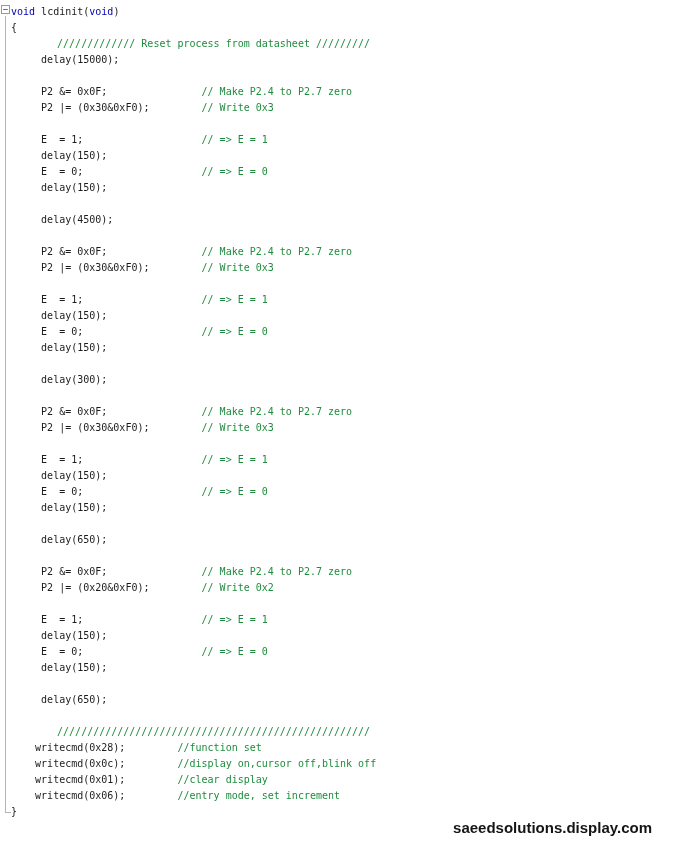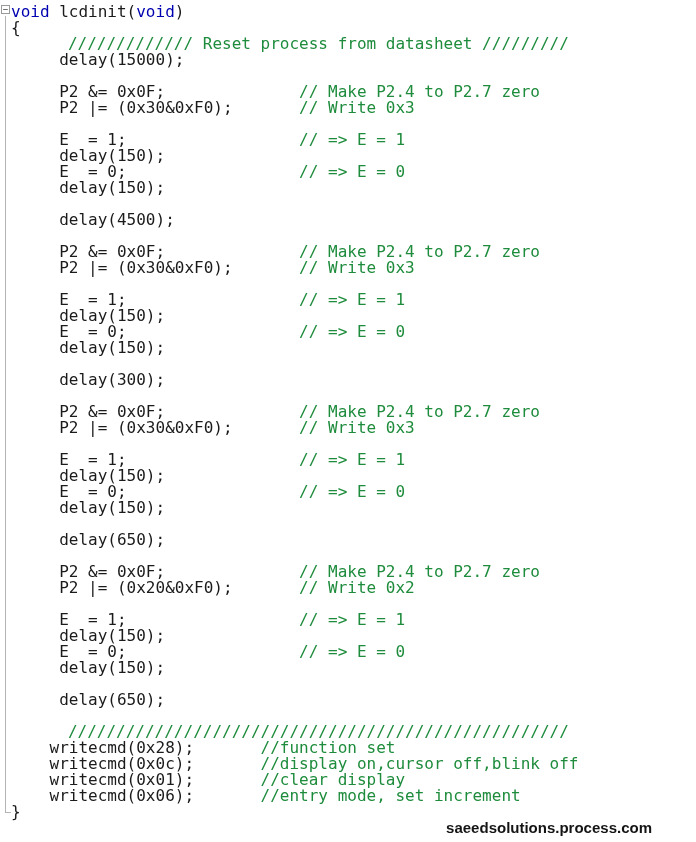--- a/index.html
+++ b/index.html
@@ -5,21 +5,21 @@
   html,body{margin:0;padding:0}
   body{
     width:696px;height:842px;
     background:#ffffff;
     position:relative;
     overflow:hidden;
   }
   .code{
     position:absolute;left:11px;top:4px;margin:0;
     font-family:"DejaVu Sans Mono","Liberation Mono",monospace;
-    font-size:16px;line-height:16px;
+    font-size:10px;line-height:16px;
     color:var(--plain,#1b1b1b);
   }
   .line{height:16px;white-space:pre;}
   .k{color:var(--keyword,#0000b0);}
   .c{color:var(--comment,#1e8c3c);margin-left:28px;}
   .p{color:var(--plain,#1b1b1b);}
   .fold-box{
     position:absolute;left:1px;top:5px;width:9px;height:9px;
     border:1px solid #9a9a9a;background:#fff;box-sizing:border-box;
     font-family:"DejaVu Sans Mono","Liberation Mono",monospace;
@@ -44,13 +44,13 @@
 <body>
 
 <div class="fold-box">
   <span>−</span>
 </div>
 <div class="fold-line"></div>
 <div class="fold-tick"></div>
 
 <pre class="code"><div class="line"><span class="k">void</span><span class="p"> lcdinit(</span><span class="k">void</span><span class="p">)</span></div><div class="line"><span class="p">{</span></div><div class="line"><span class="p">   </span><span class="c">///////////// Reset process from datasheet /////////</span></div><div class="line"><span class="p">     delay(15000);</span></div><div class="line"></div><div class="line"><span class="p">     P2 &amp;= 0x0F;           </span><span class="c">// Make P2.4 to P2.7 zero</span></div><div class="line"><span class="p">     P2 |= (0x30&amp;0xF0);    </span><span class="c">// Write 0x3</span></div><div class="line"></div><div class="line"><span class="p">     E  = 1;               </span><span class="c">// =&gt; E = 1</span></div><div class="line"><span class="p">     delay(150);</span></div><div class="line"><span class="p">     E  = 0;               </span><span class="c">// =&gt; E = 0</span></div><div class="line"><span class="p">     delay(150);</span></div><div class="line"></div><div class="line"><span class="p">     delay(4500);</span></div><div class="line"></div><div class="line"><span class="p">     P2 &amp;= 0x0F;           </span><span class="c">// Make P2.4 to P2.7 zero</span></div><div class="line"><span class="p">     P2 |= (0x30&amp;0xF0);    </span><span class="c">// Write 0x3</span></div><div class="line"></div><div class="line"><span class="p">     E  = 1;               </span><span class="c">// =&gt; E = 1</span></div><div class="line"><span class="p">     delay(150);</span></div><div class="line"><span class="p">     E  = 0;               </span><span class="c">// =&gt; E = 0</span></div><div class="line"><span class="p">     delay(150);</span></div><div class="line"></div><div class="line"><span class="p">     delay(300);</span></div><div class="line"></div><div class="line"><span class="p">     P2 &amp;= 0x0F;           </span><span class="c">// Make P2.4 to P2.7 zero</span></div><div class="line"><span class="p">     P2 |= (0x30&amp;0xF0);    </span><span class="c">// Write 0x3</span></div><div class="line"></div><div class="line"><span class="p">     E  = 1;               </span><span class="c">// =&gt; E = 1</span></div><div class="line"><span class="p">     delay(150);</span></div><div class="line"><span class="p">     E  = 0;               </span><span class="c">// =&gt; E = 0</span></div><div class="line"><span class="p">     delay(150);</span></div><div class="line"></div><div class="line"><span class="p">     delay(650);</span></div><div class="line"></div><div class="line"><span class="p">     P2 &amp;= 0x0F;           </span><span class="c">// Make P2.4 to P2.7 zero</span></div><div class="line"><span class="p">     P2 |= (0x20&amp;0xF0);    </span><span class="c">// Write 0x2</span></div><div class="line"></div><div class="line"><span class="p">     E  = 1;               </span><span class="c">// =&gt; E = 1</span></div><div class="line"><span class="p">     delay(150);</span></div><div class="line"><span class="p">     E  = 0;               </span><span class="c">// =&gt; E = 0</span></div><div class="line"><span class="p">     delay(150);</span></div><div class="line"></div><div class="line"><span class="p">     delay(650);</span></div><div class="line"></div><div class="line"><span class="p">   </span><span class="c">////////////////////////////////////////////////////</span></div><div class="line"><span class="p">    writecmd(0x28);    </span><span class="c">//function set</span></div><div class="line"><span class="p">    writecmd(0x0c);    </span><span class="c">//display on,cursor off,blink off</span></div><div class="line"><span class="p">    writecmd(0x01);    </span><span class="c">//clear display</span></div><div class="line"><span class="p">    writecmd(0x06);    </span><span class="c">//entry mode, set increment</span></div><div class="line"><span class="p">}</span></div></pre>
 
-<div class="watermark">saeedsolutions.process.com</div>
+<div class="watermark">saeedsolutions.display.com</div>
 
 </body></html>

